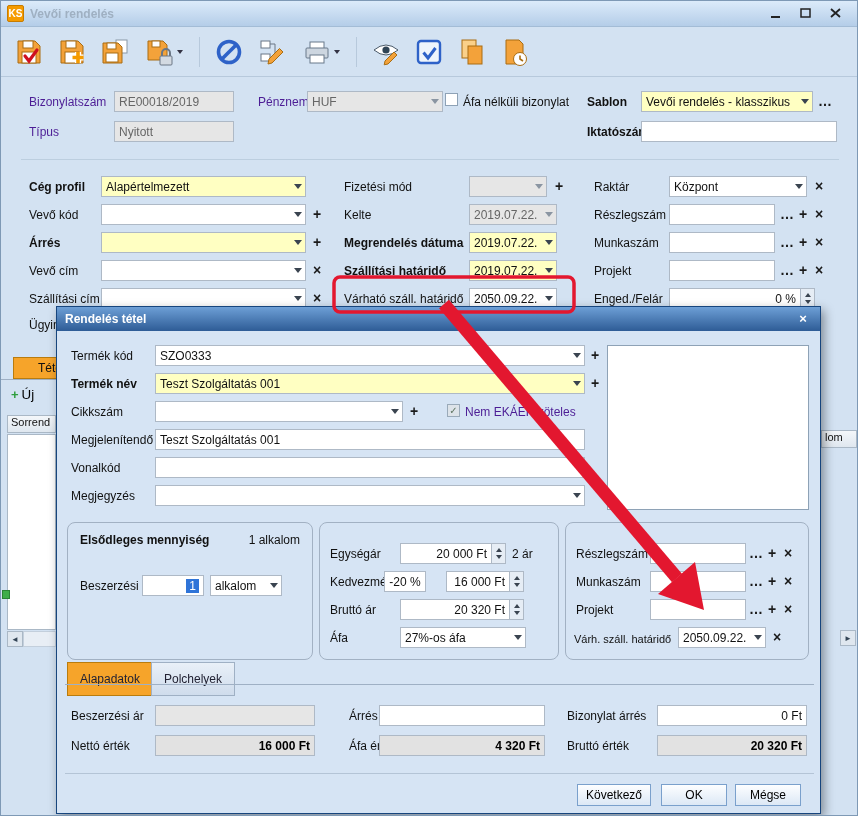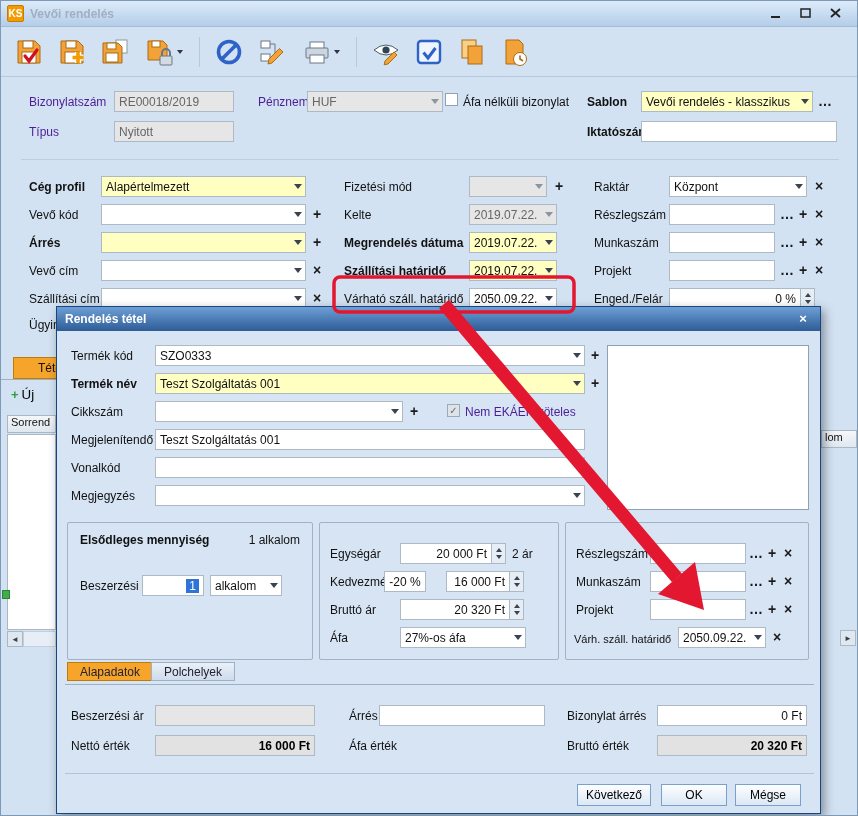--- a/index.html
+++ b/index.html
@@ -26,28 +26,28 @@
 .fld.tot{background:#e2e2e2;color:#000;font-weight:bold}
 .dd{align-self:stretch;width:14px;margin:0 -4px 0 auto;display:flex;align-items:center;justify-content:center;background:transparent;border:none;padding:0}
 .tri{width:0;height:0;border-left:4px solid transparent;border-right:4px solid transparent;border-top:5px solid #3a4450}
 .fld.ro .tri{border-top-color:#8a95a2}
 .mini{position:absolute;width:16px;height:21px;background:none;border:none;font-weight:bold;font-size:14px;line-height:19px;text-align:center;color:#1a1a1a;padding:0}
 .spin{position:absolute;width:14px;height:21px;background:#e6edf5;border:1px solid #aeb9c6;border-left:none;display:flex;flex-direction:column;align-items:center;justify-content:center;gap:3px;padding:0}
 .spin .u{width:0;height:0;border-left:3px solid transparent;border-right:3px solid transparent;border-bottom:4px solid #3a4450}
 .spin .d{width:0;height:0;border-left:3px solid transparent;border-right:3px solid transparent;border-top:4px solid #3a4450}
 .cb{position:absolute;width:13px;height:13px;background:#fff;border:1px solid #8ea2b6;font-size:10px;line-height:11px;text-align:center;padding:0;color:#2a7a2a}
 .cb.dis{background:#dde3e9;color:#5f7562;border-color:#9aaab9}
-.grp{position:absolute;border:1px solid #a2b1c3;border-radius:2px}
+.grp{position:absolute;border:1px solid #a2b1c3;border-radius:8px}
 .hline{position:absolute;height:1px;background:#bccedf}
 .pic{position:absolute;background:#fff;border:1px solid #8ea2b6}
 .selbox{background:#2f74d8;color:#fff;padding:0 3px}
 .dialog{position:absolute;left:55px;top:305px;width:765px;height:508px;background:#d6e4f4;border:1px solid #17457d;box-shadow:3px 4px 10px rgba(0,0,0,.4);z-index:10}
 .dlgtitle{position:absolute;left:0;top:0;width:100%;height:24px;background:linear-gradient(#6d9fd6,#2e5c96);color:#fff;font-weight:bold;display:flex;align-items:center;padding:0 8px}
 .dlgclose{margin-left:auto;width:18px;height:16px;background:none;border:none;color:#fff;font-weight:bold;font-size:13px;line-height:14px;padding:0}
-.tab{position:absolute;height:19px;padding:0 12px;display:flex;align-items:center;font-size:12px;border:1px solid #9fb0c4;background:linear-gradient(#e9f0f8,#cfdcec);color:#223}
+.tab{position:absolute;height:34px;padding:0 12px;display:flex;align-items:center;font-size:12px;border:1px solid #9fb0c4;background:linear-gradient(#e9f0f8,#cfdcec);color:#223}
 .tab.on{background:#f6a42a;border-color:#b97c0e}
 .btn{position:absolute;height:22px;border:1px solid #7aa0cc;background:linear-gradient(#fdfeff,#dce8f5);font-size:12px;text-align:center;padding:0}
 .annot{position:absolute;left:0;top:0;z-index:20;pointer-events:none}
 .hdrcell{position:absolute;background:linear-gradient(#f4f7fa,#dfe7ef);border:1px solid #aab8c6;font-size:11px;display:flex;align-items:flex-start;padding:0 3px;overflow:hidden;height:18px}
 .listbox{position:absolute;background:#fff;border:1px solid #aab8c6}
 .scrbtn{position:absolute;width:16px;height:16px;background:#dfe7ef;border:1px solid #aab8c6;font-size:8px;line-height:13px;text-align:center;color:#345;padding:0}
 .scrtrack{position:absolute;background:#e8eef5;border:1px solid #c3cfdc}
 .tabfrag{position:absolute;background:#f6a42a;border:1px solid #b97c0e;font-size:12px;display:flex;align-items:center;padding:0 24px;overflow:hidden;height:22px}
 .ujicon{color:#2e9e3e;font-weight:bold;font-size:13px}
 .greenfrag{position:absolute;background:#3fae4a;border:1px solid #2c8436}
@@ -485,20 +485,23 @@
       </div>
     <span class="lbl" style="left:510px;top:402px">Bizonylat árrés</span>
     <div class="fld" style="left:600px;top:398px;width:150px">
         <span class="val r">0 Ft</span>
       </div>
     <span class="lbl" style="left:14px;top:432px">Nettó érték</span>
     <div class="fld tot" style="left:98px;top:428px;width:160px">
         <span class="val r">16 000 Ft</span>
       </div>
     <span class="lbl" style="left:292px;top:432px">Áfa érték</span>
+    <div class="fld tot" style="left:322px;top:428px;width:166px">
+        <span class="val r">4 320 Ft</span>
+      </div>
     <span class="lbl" style="left:510px;top:432px">Bruttó érték</span>
     <div class="fld tot" style="left:600px;top:428px;width:150px">
         <span class="val r">20 320 Ft</span>
       </div>
 
     <div class="hline" style="left:8px;top:466px;width:749px;background:#b4c4d6"></div>
     <button class="btn" style="left:520px;top:477px;width:74px">Következő</button>
     <button class="btn" style="left:604px;top:477px;width:66px">OK</button>
     <button class="btn" style="left:678px;top:477px;width:66px">Mégse</button>
   </div>

